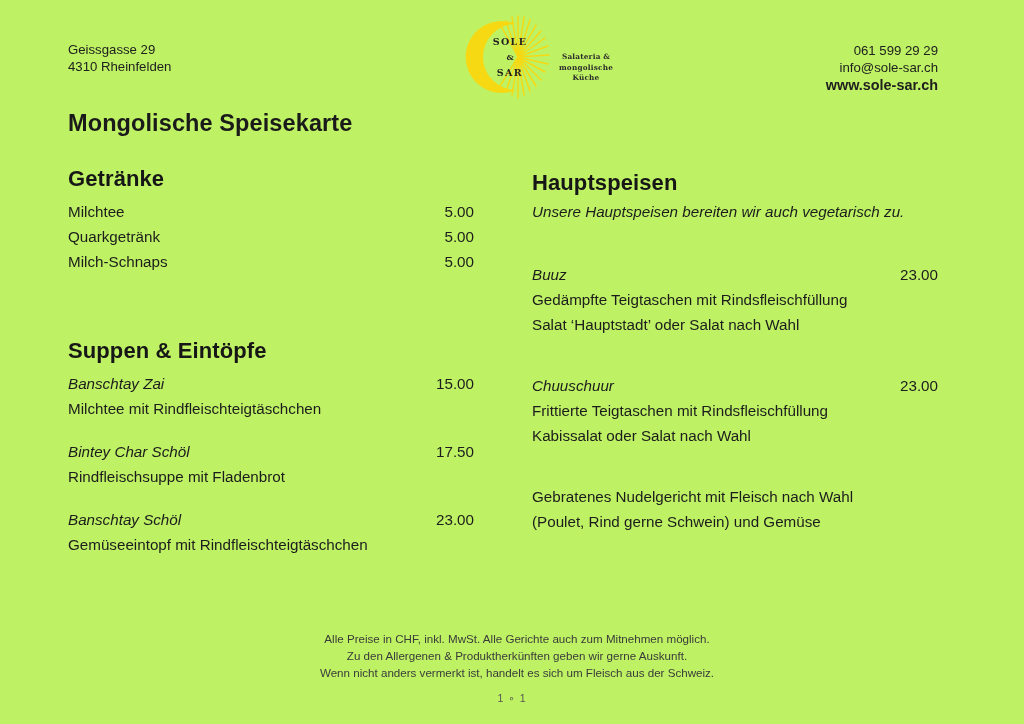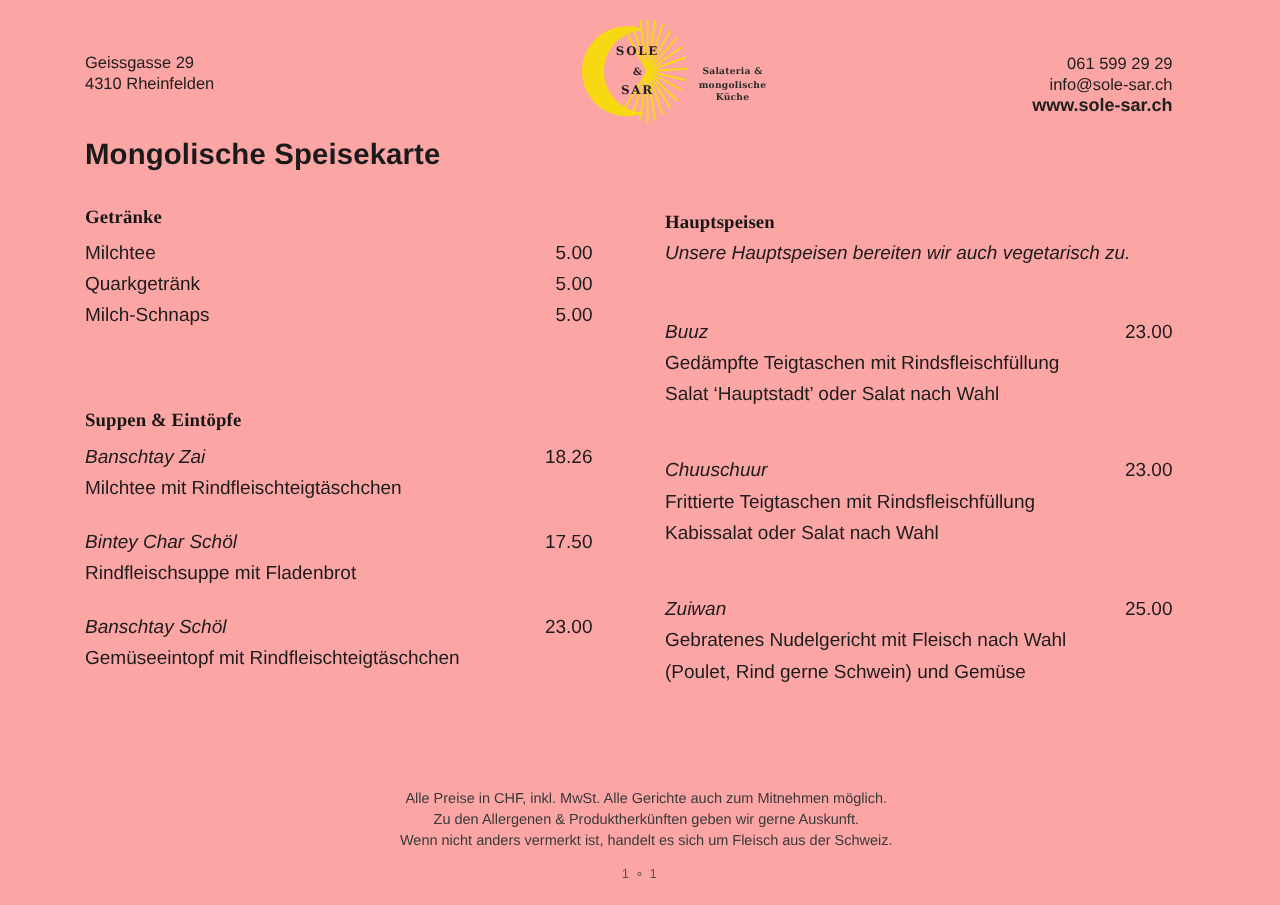--- a/index.html
+++ b/index.html
@@ -12,21 +12,21 @@
     height: 724px;
     position: relative;
     font-family: "Liberation Sans", sans-serif;
     color: #1a1a1a;
     overflow: hidden;
   }
 
   .page {
     position: absolute;
     inset: 0;
-    background: #fca5a5;
+    background: #bef264;
   }
 
   
   .header {
     position: absolute;
     top: 0; left: 0; right: 0;
     height: 108px;
   }
   .addr {
     position: absolute;
@@ -110,26 +110,25 @@
     width: 406px;
   }
   .col-right {
     position: absolute;
     left: 532px;
     top: 170px;
     width: 406px;
   }
 
   .section-head {
-    font-size: 15px;
+    font-size: 22px;
     font-weight: 700;
     color: #161616;
     margin: 0 0 7px 0;
     letter-spacing: 0.1px;
-    font-family: Liberation Serif, serif;
   }
   .section-note {
     font-size: 15.2px;
     font-style: italic;
     color: #1c1c1c;
     margin: 0 0 8px 0;
   }
 
   .row {
     display: flex;
@@ -258,21 +257,21 @@
     </div>
 
     <div class="gap-drinks"></div>
 
     <div>
       <div class="section-head">Suppen &amp; Eintöpfe</div>
 
       <div class="item">
         <div class="row italic">
           <span class="nm">Banschtay Zai</span>
-          <span class="pr">18.26</span>
+          <span class="pr">15.00</span>
         </div>
         <div class="desc">Milchtee mit Rindfleischteigtäschchen</div>
       </div>
 
       <div class="item">
         <div class="row italic">
           <span class="nm">Bintey Char Schöl</span>
           <span class="pr">17.50</span>
         </div>
         <div class="desc">Rindfleischsuppe mit Fladenbrot</div>
@@ -306,24 +305,20 @@
     <div class="item" style="margin-bottom:36px">
       <div class="row italic">
         <span class="nm">Chuuschuur</span>
         <span class="pr">23.00</span>
       </div>
       <div class="desc">Frittierte Teigtaschen mit Rindsfleischfüllung</div>
       <div class="desc">Kabissalat oder Salat nach Wahl</div>
     </div>
 
     <div class="item">
-      <div class="row italic">
-        <span class="nm">Zuiwan</span>
-        <span class="pr">25.00</span>
-      </div>
       <div class="desc">Gebratenes Nudelgericht mit Fleisch nach Wahl</div>
       <div class="desc">(Poulet, Rind gerne Schwein) und Gemüse</div>
     </div>
   </div>
 
   <div class="footer">
     <div>Alle Preise in CHF, inkl. MwSt. Alle Gerichte auch zum Mitnehmen möglich.</div>
     <div>Zu den Allergenen &amp; Produktherkünften geben wir gerne Auskunft.</div>
     <div>Wenn nicht anders vermerkt ist, handelt es sich um Fleisch aus der Schweiz.</div>
   </div>

